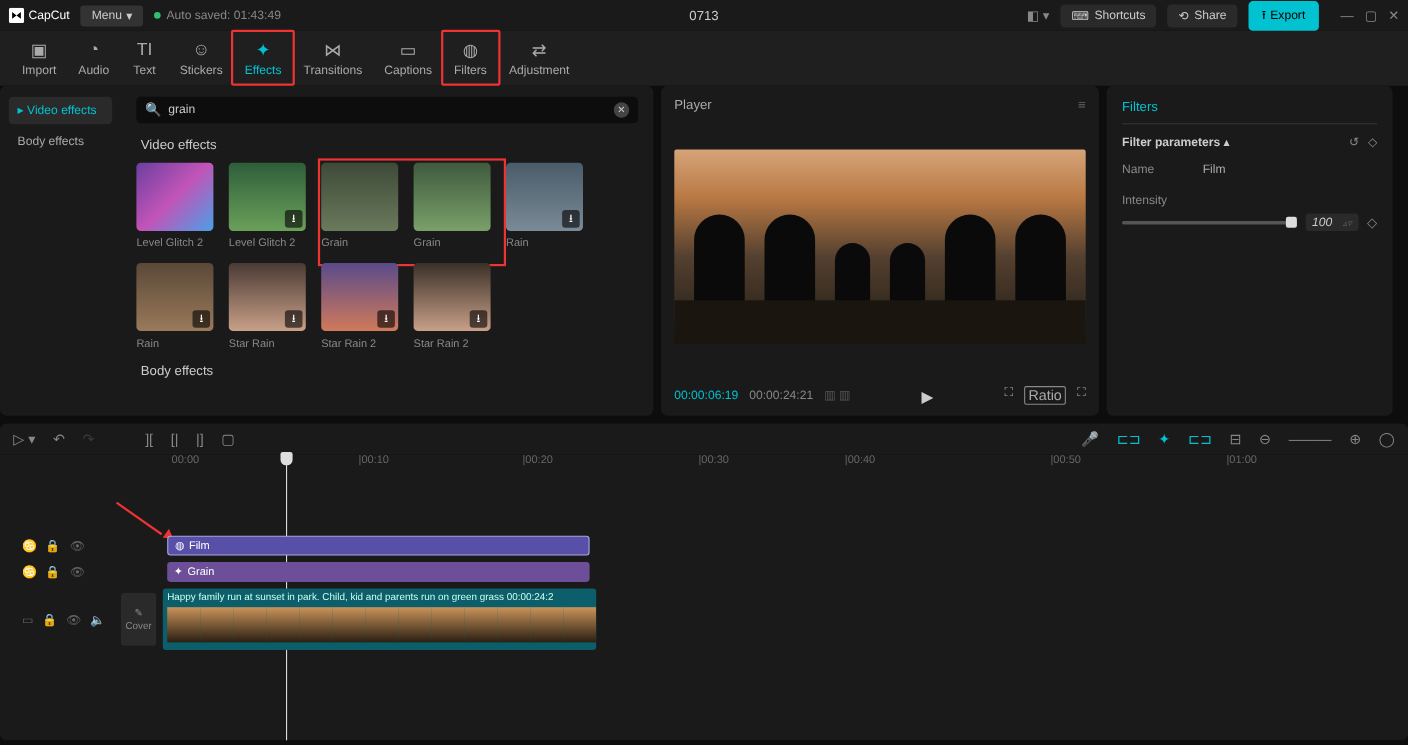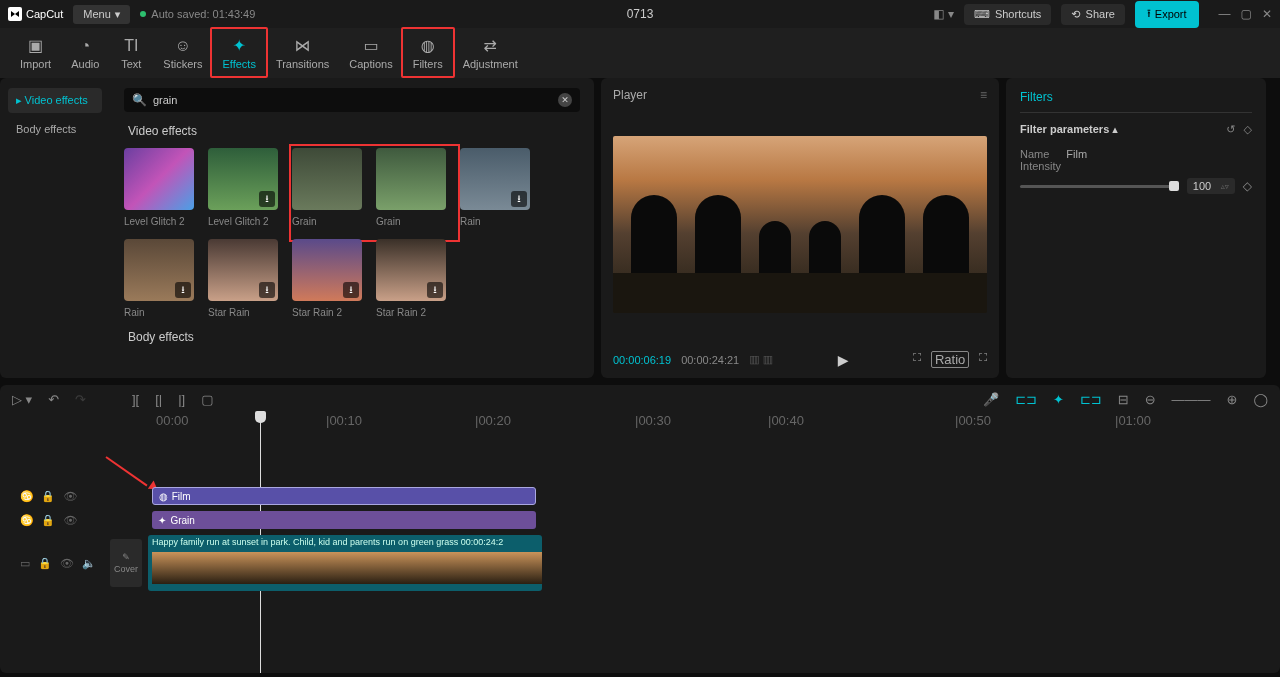--- a/index.html
+++ b/index.html
@@ -44,32 +44,32 @@
 .grass{position:absolute;bottom:0;left:0;right:0;height:40px;background:#1a160f;}
 .pl-ctrl { display:flex; align-items:center; gap:10px; color:#888; font-size:11px; padding-top:4px;}
 .time-cur{color:#00c2d1;}
 .pl-play{margin-left:auto;margin-right:auto;font-size:14px;color:#ccc;}
 .pl-right{display:flex;gap:10px;color:#aaa;}
 .ratio-box{border:1px solid #888;padding:0 3px;font-size:13px;border-radius:2px;}
 .right-panel { width:260px; background:#1a1a1a; border-radius:6px; padding:12px 14px;}
 .rp-title { color:#00c2d1; font-size:12px; padding-bottom:8px; border-bottom:1px solid #333; margin-bottom:10px;}
 .rp-sec { display:flex; justify-content:space-between; align-items:center; margin-bottom:12px; font-size:11px;}
 .rp-sec .icons{color:#888;display:flex;gap:8px;}
-.row-kv{display:flex;gap:17px;font-size:11px;color:#aaa;margin-bottom:0;}
+.row-kv{display:flex;gap:44px;font-size:11px;color:#aaa;margin-bottom:16px;}
 .row-kv .k{color:#888;}
 .slider-row{display:flex;align-items:center;gap:8px;}
 .slider{flex:1;height:3px;background:#555;border-radius:2px;position:relative;}
 .slider-knob{position:absolute;right:0;top:-4px;width:10px;height:10px;background:#ddd;border-radius:2px;}
-.num-in{background:#2a2a2a;padding:2px 6px;border-radius:3px;font-size:11px;width:48px;text-align:center;display:flex;align-items:center;justify-content:space-between;}
+.num-in{background:#2a2a2a;padding:2px 6px;border-radius:3px;font-size:11px;width:48px;text-align:center;display:flex;align-items:center;justify-content:space-between;font-style:italic;}
 .tl-toolbar { height:28px; background:#1a1a1a; display:flex; align-items:center; padding:0 12px; gap:16px; margin-top:7px; border-radius:6px 6px 0 0;}
 .tl-tool{color:#888;font-size:13px;}
 .tl-toolbar .spacer{flex:1;}
 .tl-tool.ci{color:#00c2d1;}
 .timeline { background:#1a1a1a; height:260px; position:relative; border-radius:0 0 6px 6px;}
-.ruler { height:22px; display:flex; color:#666; font-size:13px; position:relative;padding-left:156px;}
+.ruler { height:22px; display:flex; color:#666; font-size:10px; position:relative;padding-left:156px;}
 .ruler span{position:absolute;}
 .playhead{position:absolute;left:260px;top:0;bottom:0;width:1px;background:#ddd;}
 .playhead::before{content:"";position:absolute;top:-2px;left:-5px;width:11px;height:12px;background:#ddd;border-radius:2px 2px 5px 5px;}
 .tracks{position:absolute;left:0;top:72px;right:0;}
 .track-row{height:22px;display:flex;align-items:center;margin-bottom:2px;}
 .track-head{width:110px;padding-left:20px;display:flex;gap:8px;color:#666;font-size:11px;}
 .clip{height:18px;border-radius:3px;font-size:10px;display:flex;align-items:center;padding:0 6px;gap:4px;color:#fff;overflow:hidden;}
 .clip.film{background:#5850a8;border:1px solid #aaa7e0;width:384px;}
 .clip.grain{background:#6d4f99;width:384px;}
 .clip.vid{background:#0c5e6b;height:56px;width:394px;position:relative;flex-direction:column;align-items:flex-start;padding:2px 4px;}

